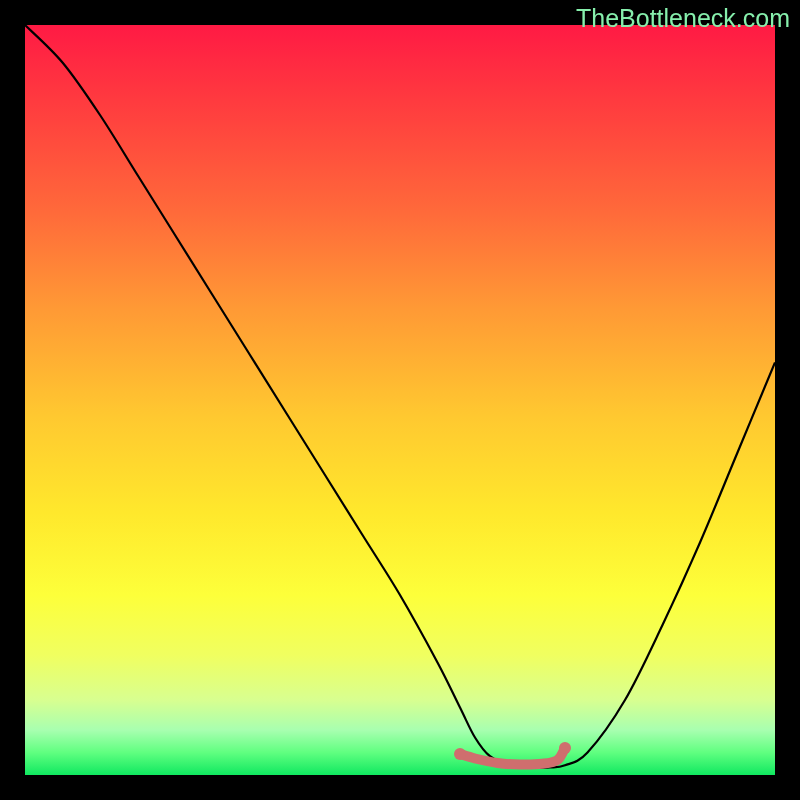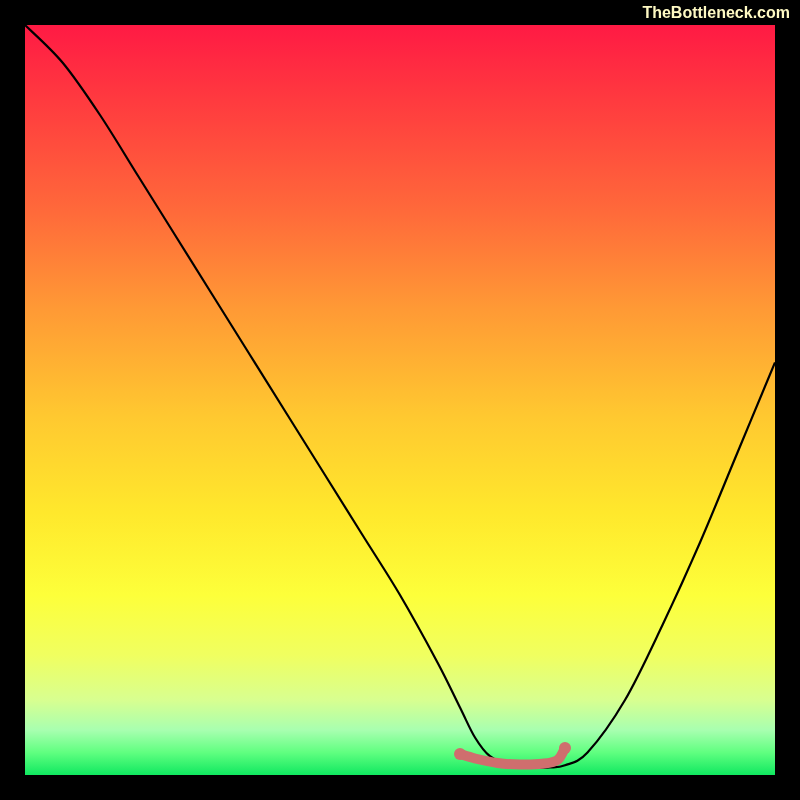--- a/index.html
+++ b/index.html
@@ -8,23 +8,23 @@
     height: 800px;
     background: #000;
     position: relative;
     font-family: Arial, sans-serif;
     overflow: hidden;
   }
   .watermark {
     position: absolute;
     top: 4px;
     right: 10px;
-    font-size: 16px;
-    font-weight: bold;
-    color: #fef9c3;
+    font-size: 25px;
+    font-weight: normal;
+    color: #86efac;
     z-index: 10;
   }
   .plot-area {
     position: absolute;
     left: 25px;
     top: 25px;
     width: 750px;
     height: 750px;
     overflow: hidden;
   }

